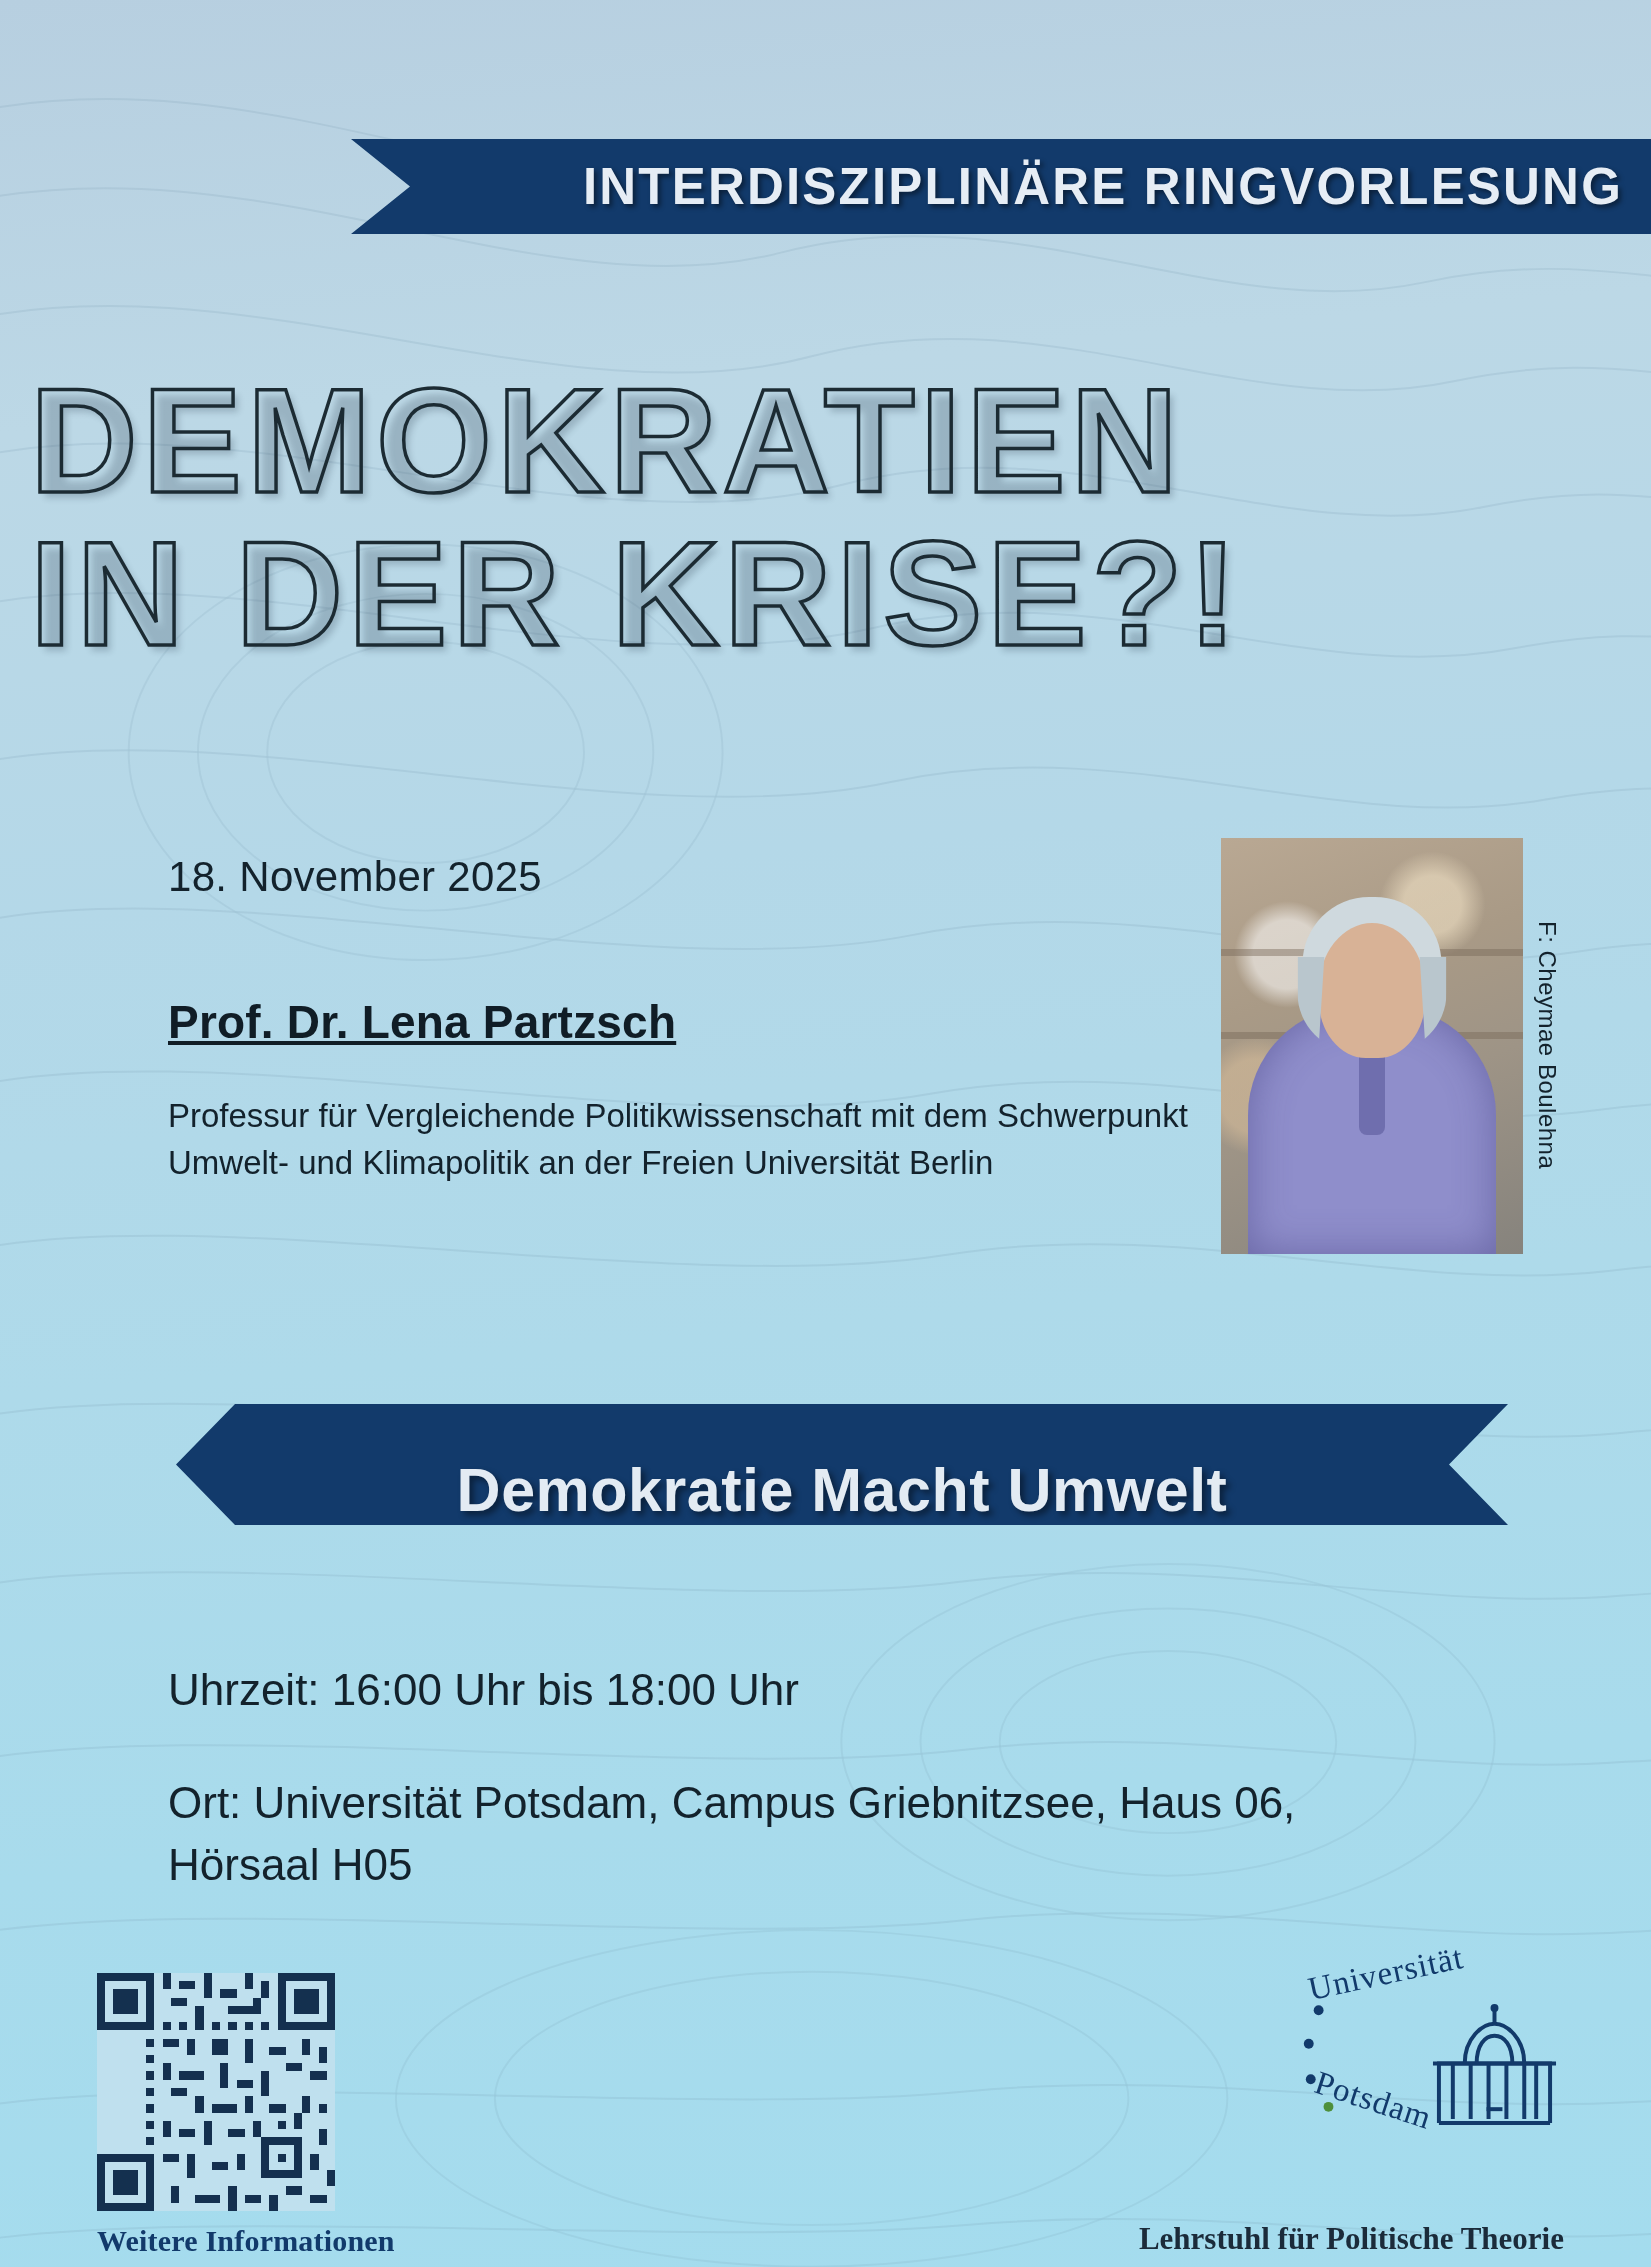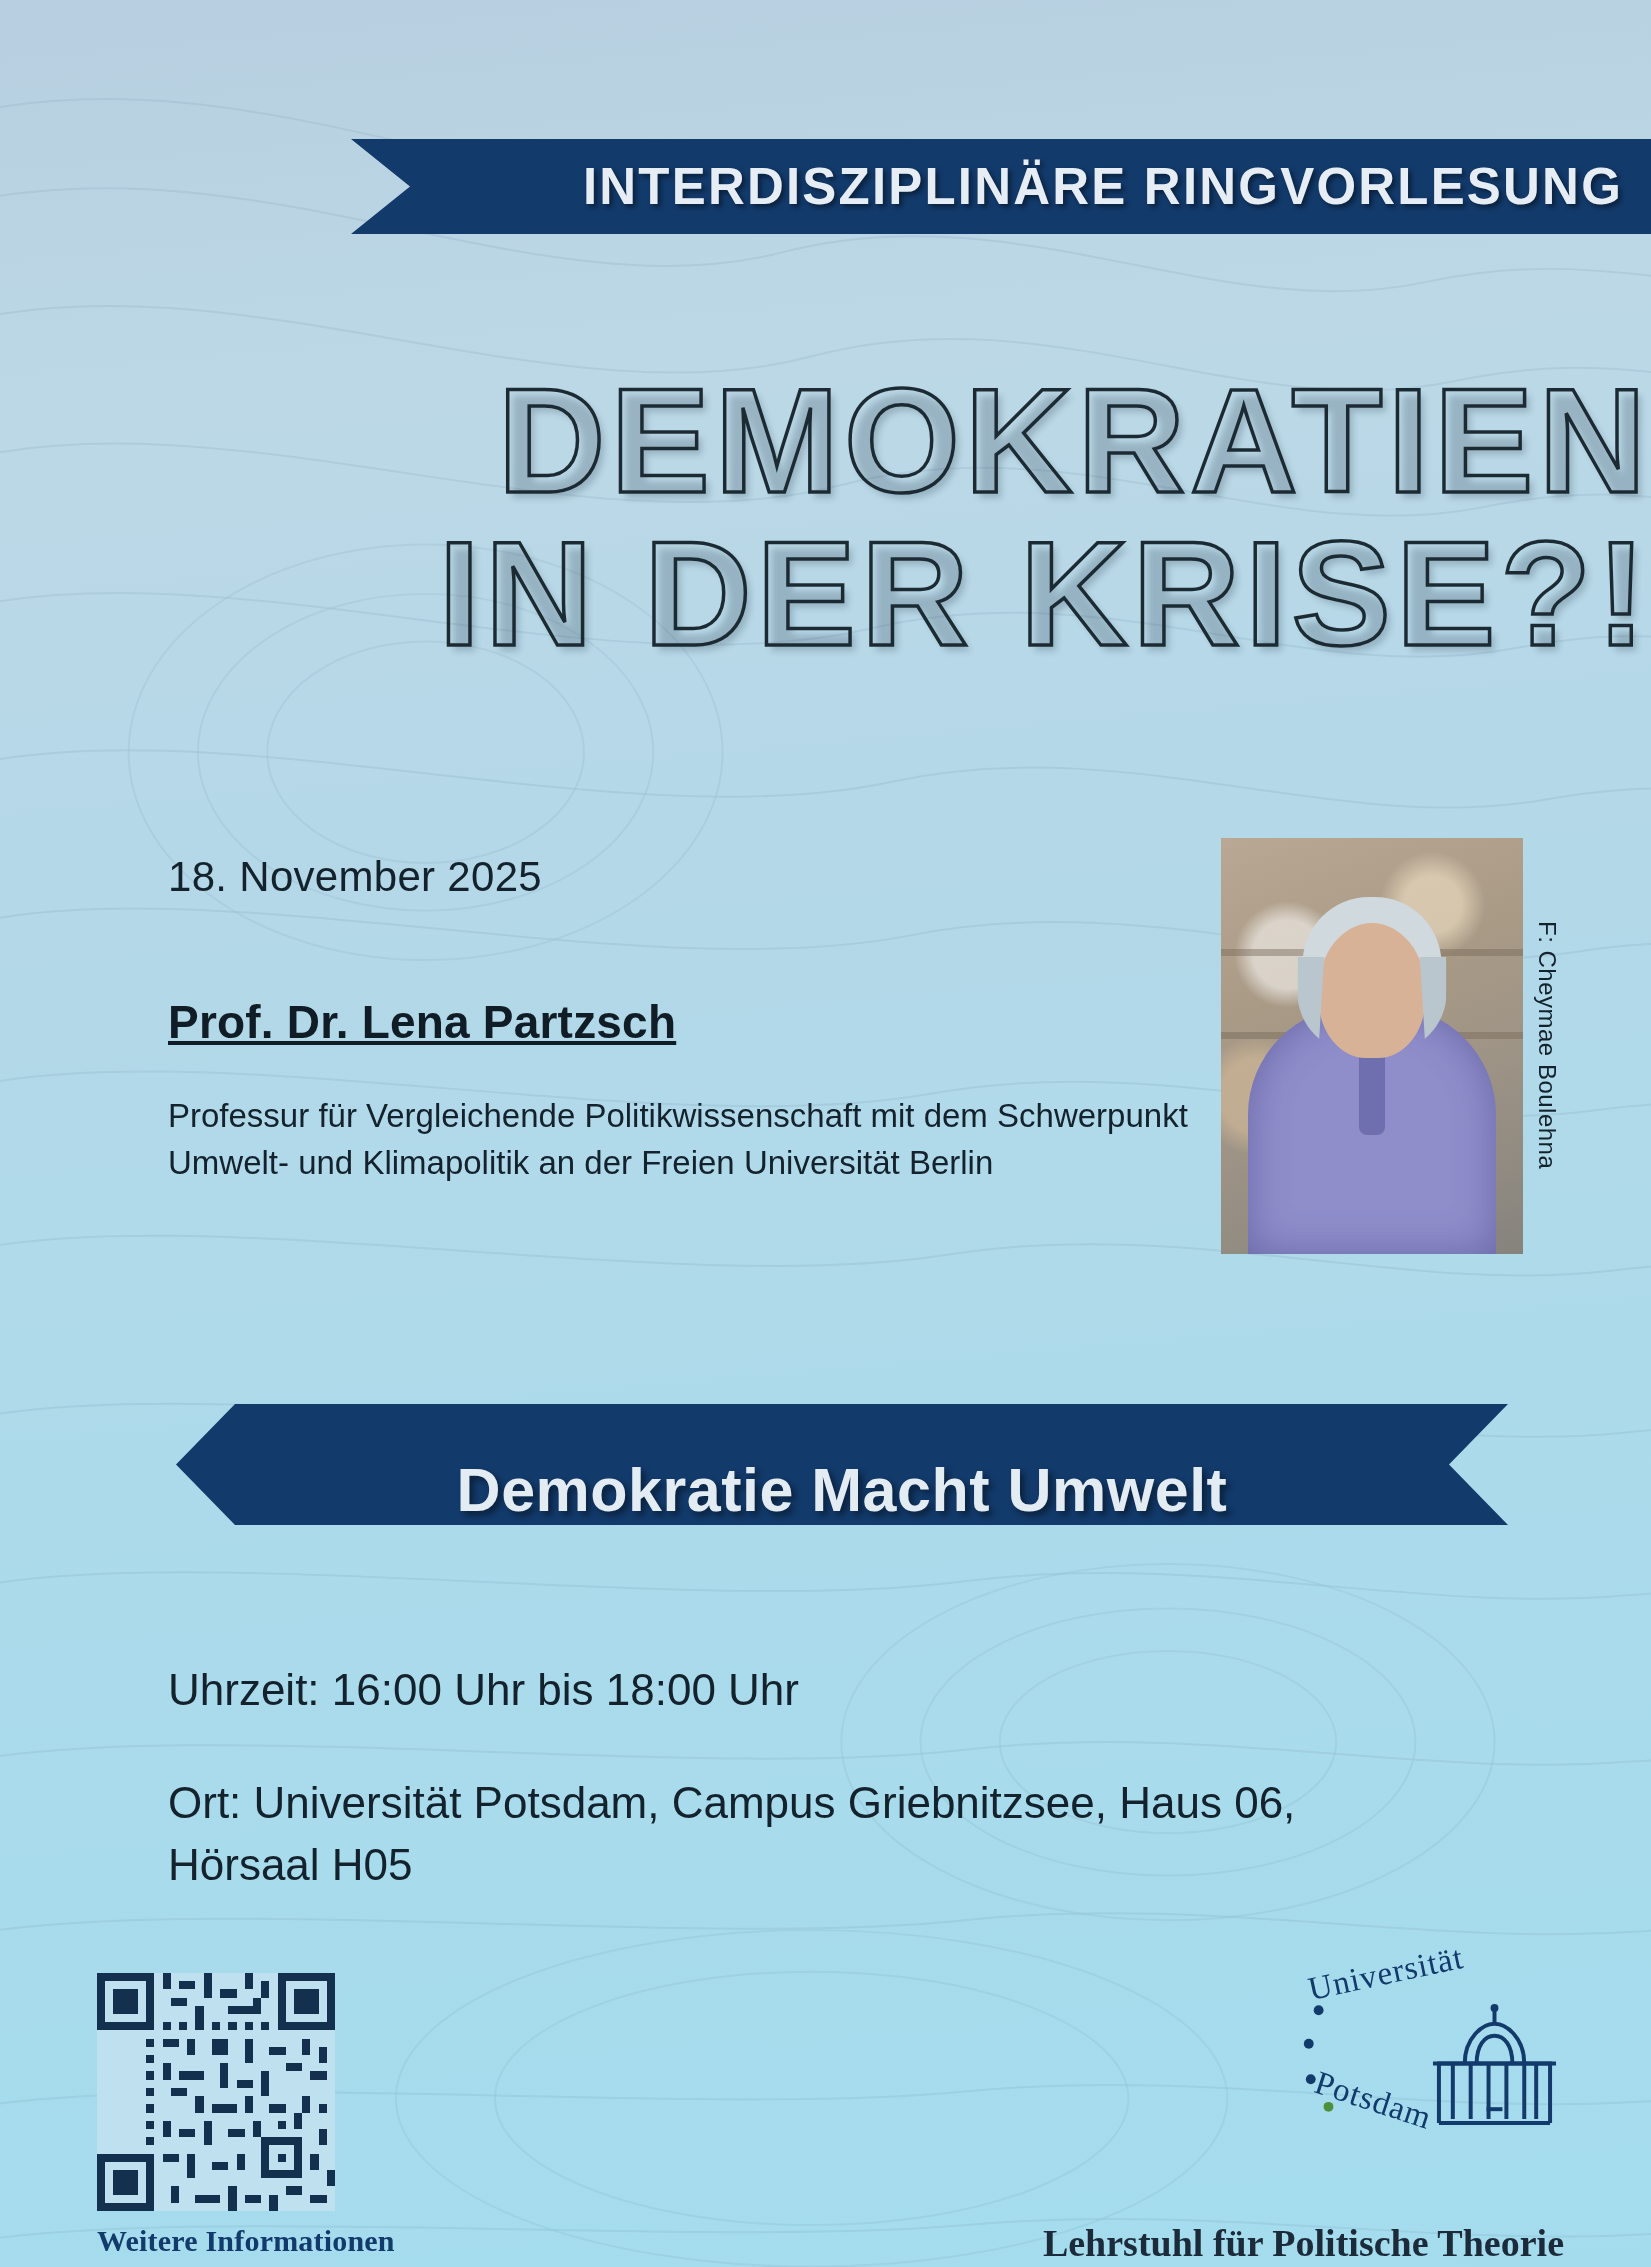--- a/index.html
+++ b/index.html
@@ -53,22 +53,23 @@
     white-space: nowrap;
     margin-left: 9px;
   }
 
   
   .headline {
     position: absolute;
     left: 0;
     right: 0;
     top: 364px;
-    text-align: right;
+    text-align: left;
     pointer-events: none;
+    padding-left: 30px;
   }
   .headline-line {
     font-size: 149px;
     font-weight: bold;
     letter-spacing: 5px;
     line-height: 1.03;
     color: transparent;
     -webkit-text-stroke: 3.5px #1c2b33;
     text-shadow: 5px 6px 6px rgba(30,50,70,0.22);
     white-space: nowrap;
@@ -296,21 +297,21 @@
     top: 57px;
     width: 139px;
     height: 129px;
   }
   .logo-caption {
     position: absolute;
     right: 87px;
     top: 2221px;
     font-family: "Liberation Serif", serif;
     font-weight: bold;
-    font-size: 38px;
+    font-size: 31px;
     color: #1b2b3a;
     text-align: center;
     white-space: nowrap;
   }
 </style>
 </head>
 <body>
 
 <div id="poster">
 

